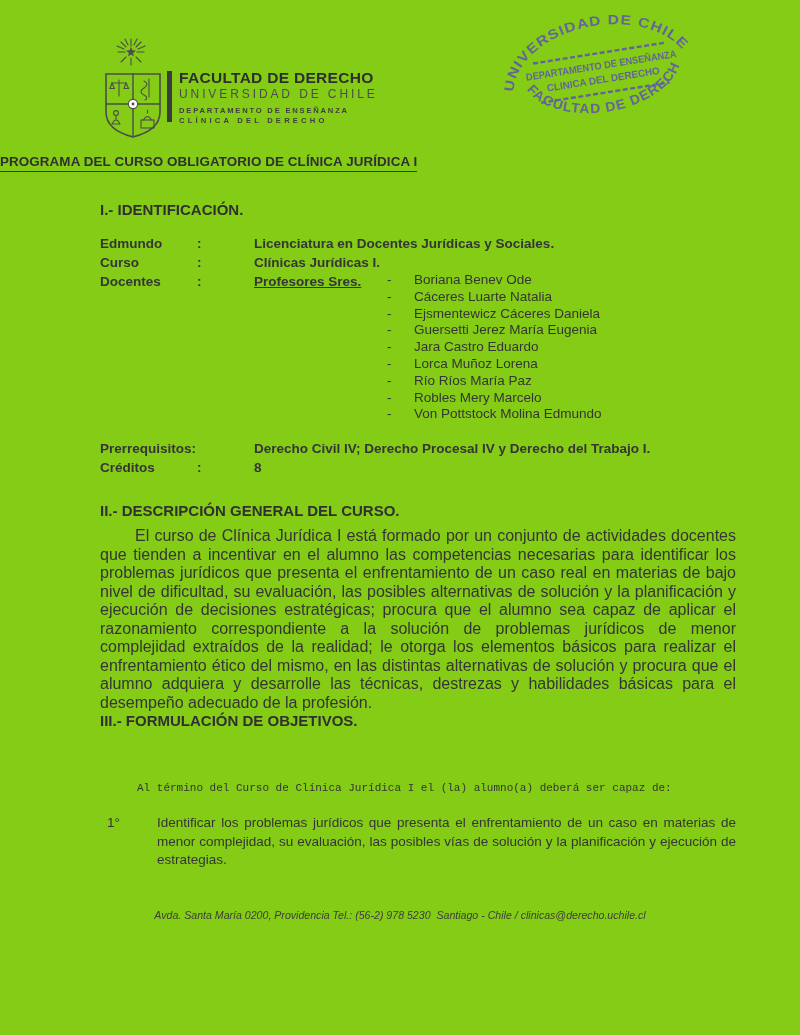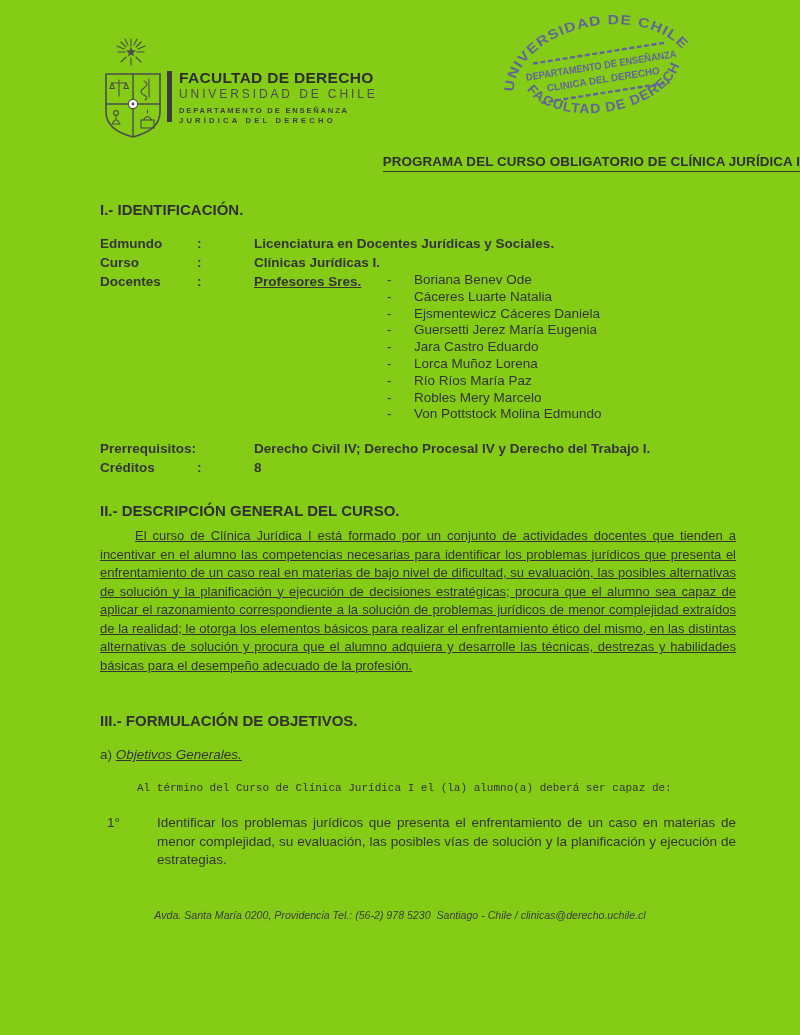--- a/index.html
+++ b/index.html
@@ -20,21 +20,21 @@
   .lh-faculty    { font-size:15.5px; font-weight:bold; letter-spacing:.3px; color:#2e2e2e; line-height:17px; }
   .lh-university { font-size:12px; letter-spacing:2.9px; color:#4c4c4c; line-height:15px; margin-top:1px; }
   .lh-dept       { font-size:7.6px; font-weight:bold; letter-spacing:1.8px; color:#3f3f3f; line-height:9px; margin-top:4px; }
   .lh-clinic     { font-size:7.6px; font-weight:bold; letter-spacing:3.2px; color:#3f3f3f; line-height:9px; margin-top:1px; }
 
   
   .stamp { position:absolute; left:495px; top:0px; width:212px; height:142px; opacity:.85; filter: blur(.3px); }
   .stamp text { font-family:"Liberation Sans", sans-serif; }
 
   
-  .doc-title { top:152px; left:0; right:0; text-align:right; }
+  .doc-title { top:152px; left:0; right:0; text-align:left; }
   .doc-title span {
     font-weight:bold; font-size:13.4px; letter-spacing:.1px; color:#303030;
     border-bottom:1.6px solid #383838; padding-bottom:2px;
   }
 
   .h-sec { left:100px; right:72px; font-weight:bold; font-size:15px; color:#303030; }
 
   .content { left:100px; right:64px; font-size:13.5px; }
 
   .row  { display:flex; line-height:19px; font-weight:bold; }
@@ -43,22 +43,22 @@
   .val  { flex:1; }
   .val-fixed { width:133px; flex:none;text-decoration:underline; }
   .lbl-wide  { width:154px; }
 
   .proflist { flex:1; }
   .prow { display:flex; line-height:16.8px; font-weight:normal; }
   .dash { width:27px; }
 
   .para {
     left:100px; right:64px;
-    font-size:13px; line-height:18.5px;
-    text-align:justify; text-indent:35px;text-decoration:underline;
+    font-size:16px; line-height:18.5px;
+    text-align:justify; text-indent:35px;
   }
   .intro { left:100px; right:64px; font-size:11px; text-indent:37px;font-family:Liberation Mono, monospace; }
 
   .subhead { left:100px; right:64px; font-size:13.5px; }
   .subhead .under-it { font-style:italic; text-decoration:underline; }
 
   .obj { left:100px; right:64px; display:flex; font-size:13.5px; }
   .onum { width:57px; padding-left:7px; box-sizing:border-box; flex:none; line-height:18.5px; }
   .otext { flex:1; text-align:justify; line-height:18.5px; }
 
@@ -109,21 +109,21 @@
 
       <circle cx="33" cy="68" r="4.6" fill="#fefefe"></circle>
       <circle cx="33" cy="68" r="1.4" fill="#4c4c4c" stroke="none"></circle>
     </g>
   </svg>
   <div class="logo-bar"></div>
   <div class="lh-text">
     <div class="lh-faculty">FACULTAD DE DERECHO</div>
     <div class="lh-university">UNIVERSIDAD DE CHILE</div>
     <div class="lh-dept">DEPARTAMENTO DE ENSEÑANZA</div>
-    <div class="lh-clinic">JURÍDICA DEL DERECHO</div>
+    <div class="lh-clinic">CLÍNICA DEL DERECHO</div>
   </div>
 
   <svg class="stamp" viewBox="0 0 212 142">
     <defs>
       <path id="arcTop" d="M 16,84 A 89,58 0 0 1 196,84"></path>
       <path id="arcBot" d="M 28,74 A 81,49 0 0 0 186,74"></path>
     </defs>
     <g transform="rotate(-9 106 71)" fill="#5d52b2">
       <text font-size="13.5" font-weight="bold" letter-spacing="1">
         <textPath href="#arcTop" startOffset="6" textLength="208" lengthAdjust="spacingAndGlyphs">UNIVERSIDAD DE CHILE</textPath>
@@ -210,23 +210,20 @@
       <span class="col">:</span>
       <span class="val">8</span>
     </div>
   </div>
 
   <div class="abs h-sec" style="top:502px">II.- DESCRIPCIÓN GENERAL DEL CURSO.</div>
   <div class="abs para" style="top:527px">El curso de Clínica Jurídica I está formado por un conjunto de actividades docentes que tienden a incentivar en el alumno las competencias necesarias para identificar los problemas jurídicos que presenta el enfrentamiento de un caso real en materias de bajo nivel de dificultad, su evaluación, las posibles alternativas de solución y la planificación y ejecución de decisiones estratégicas; procura que el alumno sea capaz de aplicar el razonamiento correspondiente a la solución de problemas jurídicos de menor complejidad extraídos de la realidad; le otorga los elementos básicos para realizar el enfrentamiento ético del mismo, en las distintas alternativas de solución y procura que el alumno adquiera y desarrolle las técnicas, destrezas y habilidades básicas para el desempeño adecuado de la profesión.</div>
 
   <div class="abs h-sec" style="top:712px">III.- FORMULACIÓN DE OBJETIVOS.</div>
 
-  <div class="abs subhead" style="top:747px">
-    <span>a) </span><span class="under-it">Objetivos Generales.</span>
-  </div>
 
   <div class="abs intro" style="top:782px">Al término del Curso de Clínica Jurídica I el (la) alumno(a) deberá ser capaz de:</div>
 
   <div class="abs obj" style="top:814px">
     <span class="onum">1°</span>
     <span class="otext">Identificar los problemas jurídicos que presenta el enfrentamiento de un caso en materias de menor complejidad, su evaluación, las posibles vías de solución y la planificación y ejecución de estrategias.</span>
   </div>
 
   <div class="footer">Avda. Santa María 0200, Providencia Tel.: (56-2) 978 5230  Santiago - Chile / clinicas@derecho.uchile.cl</div>
 

